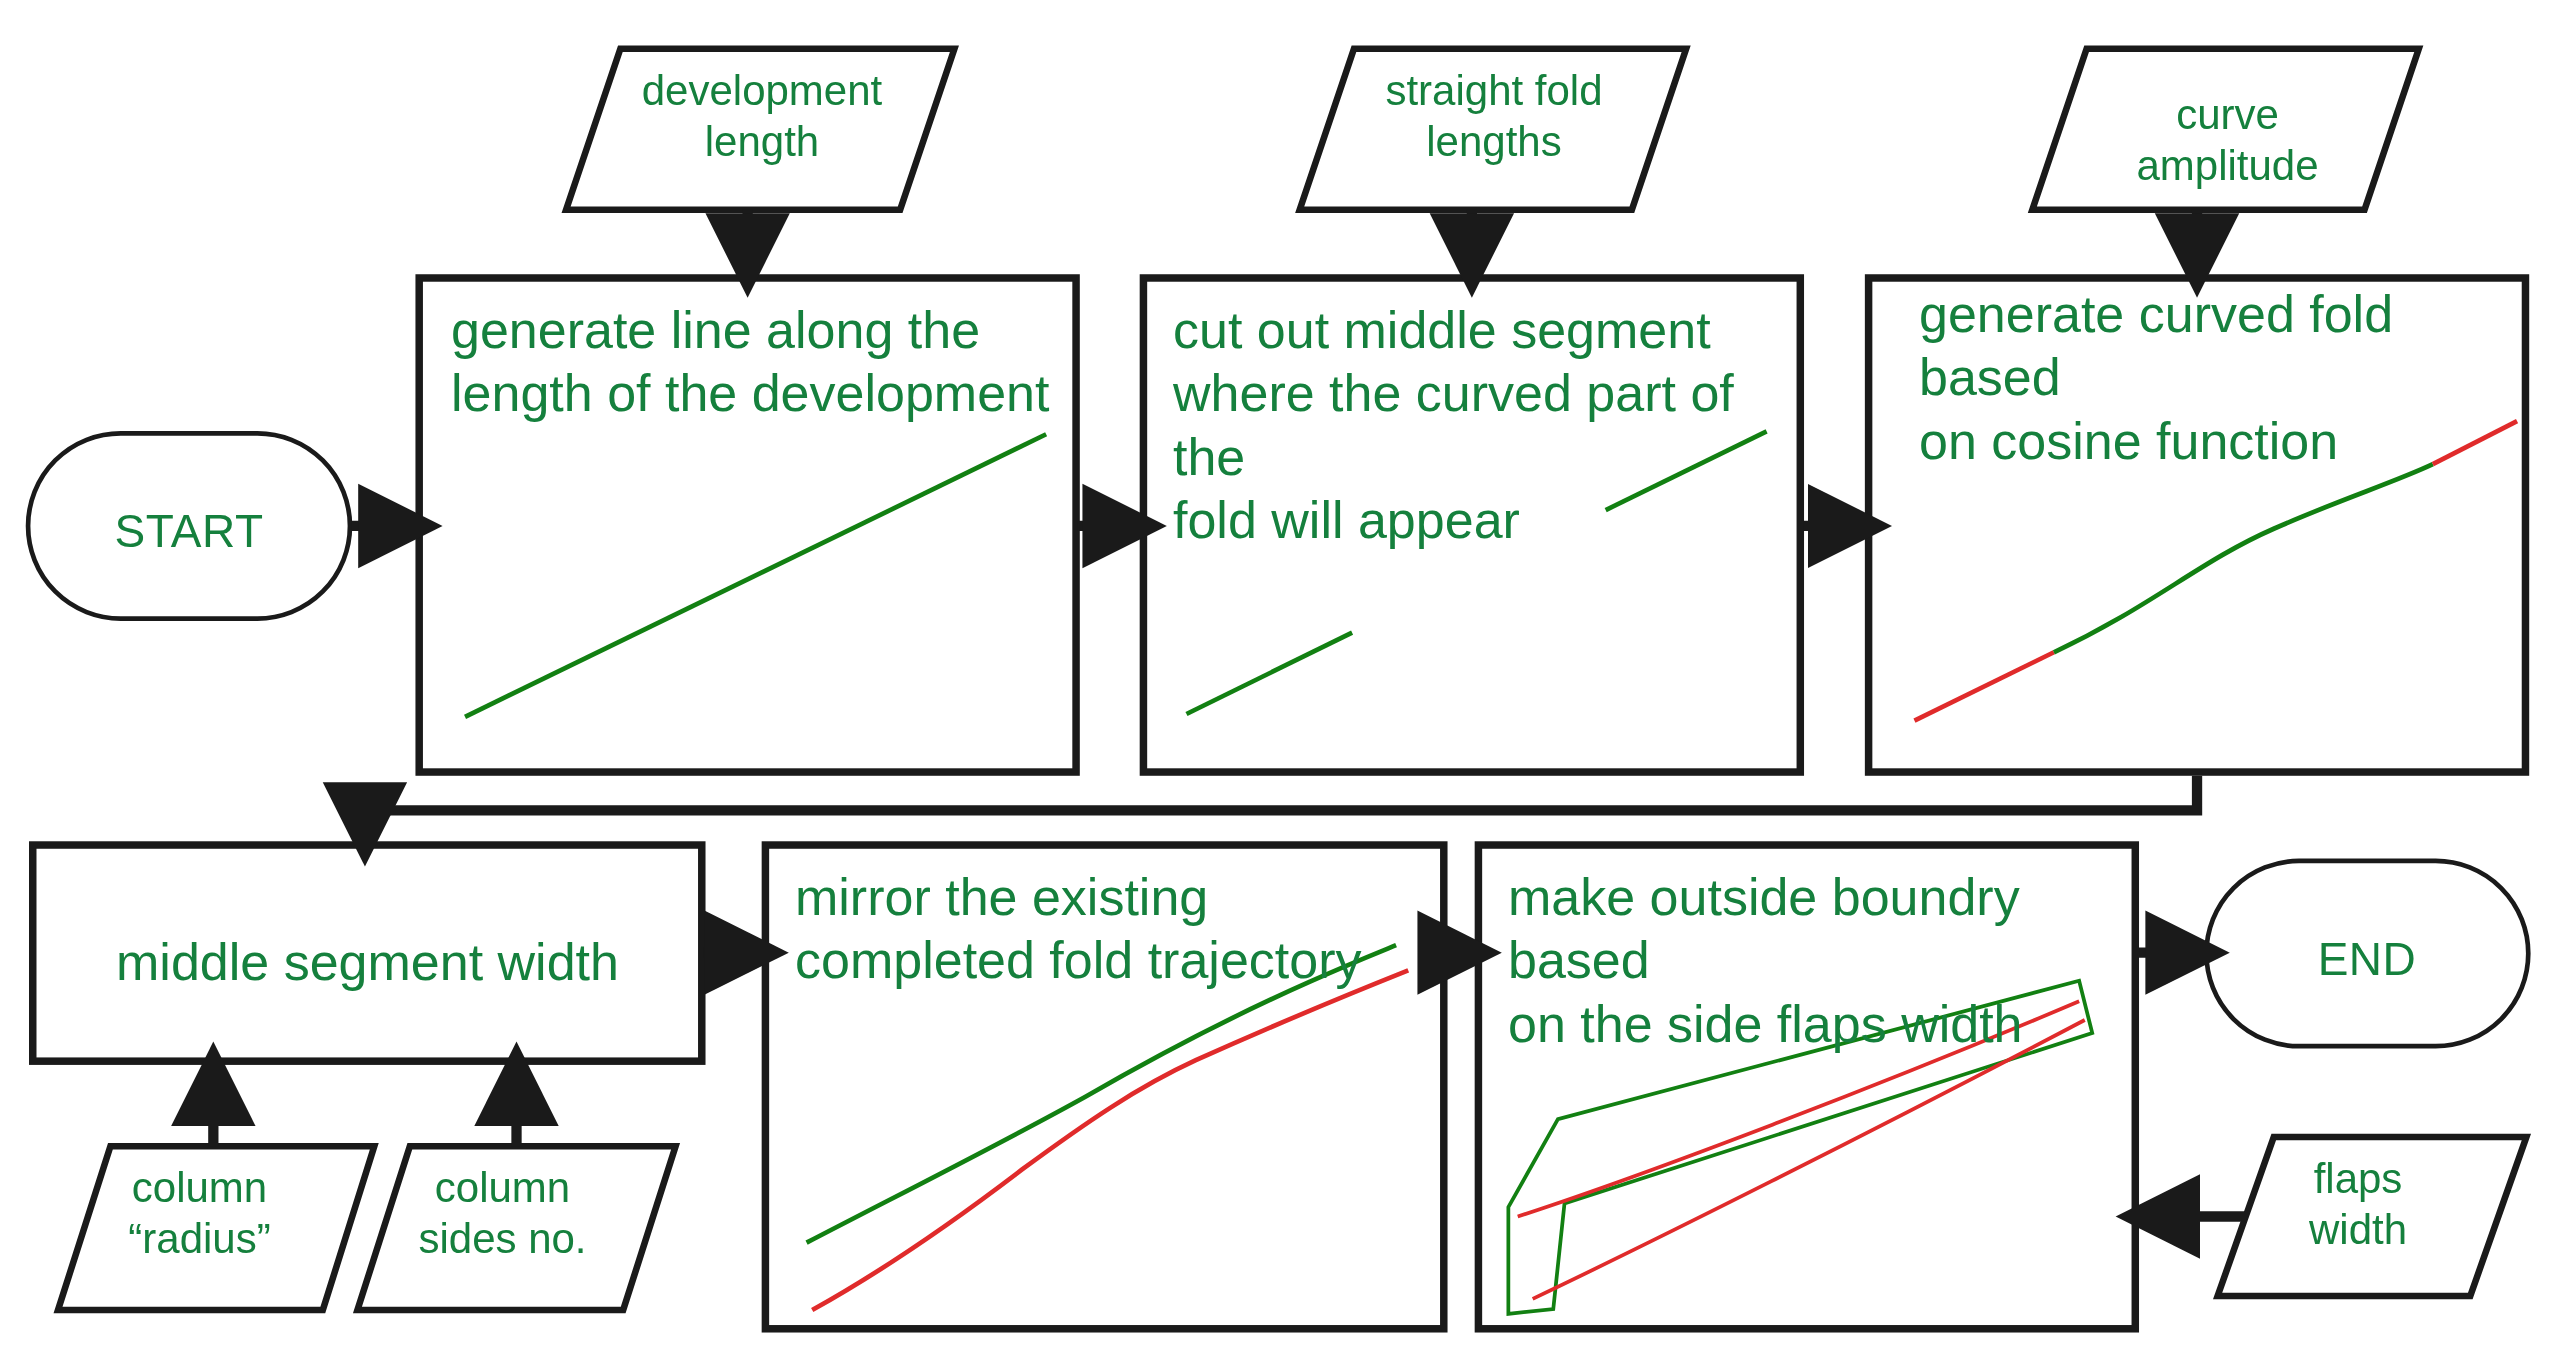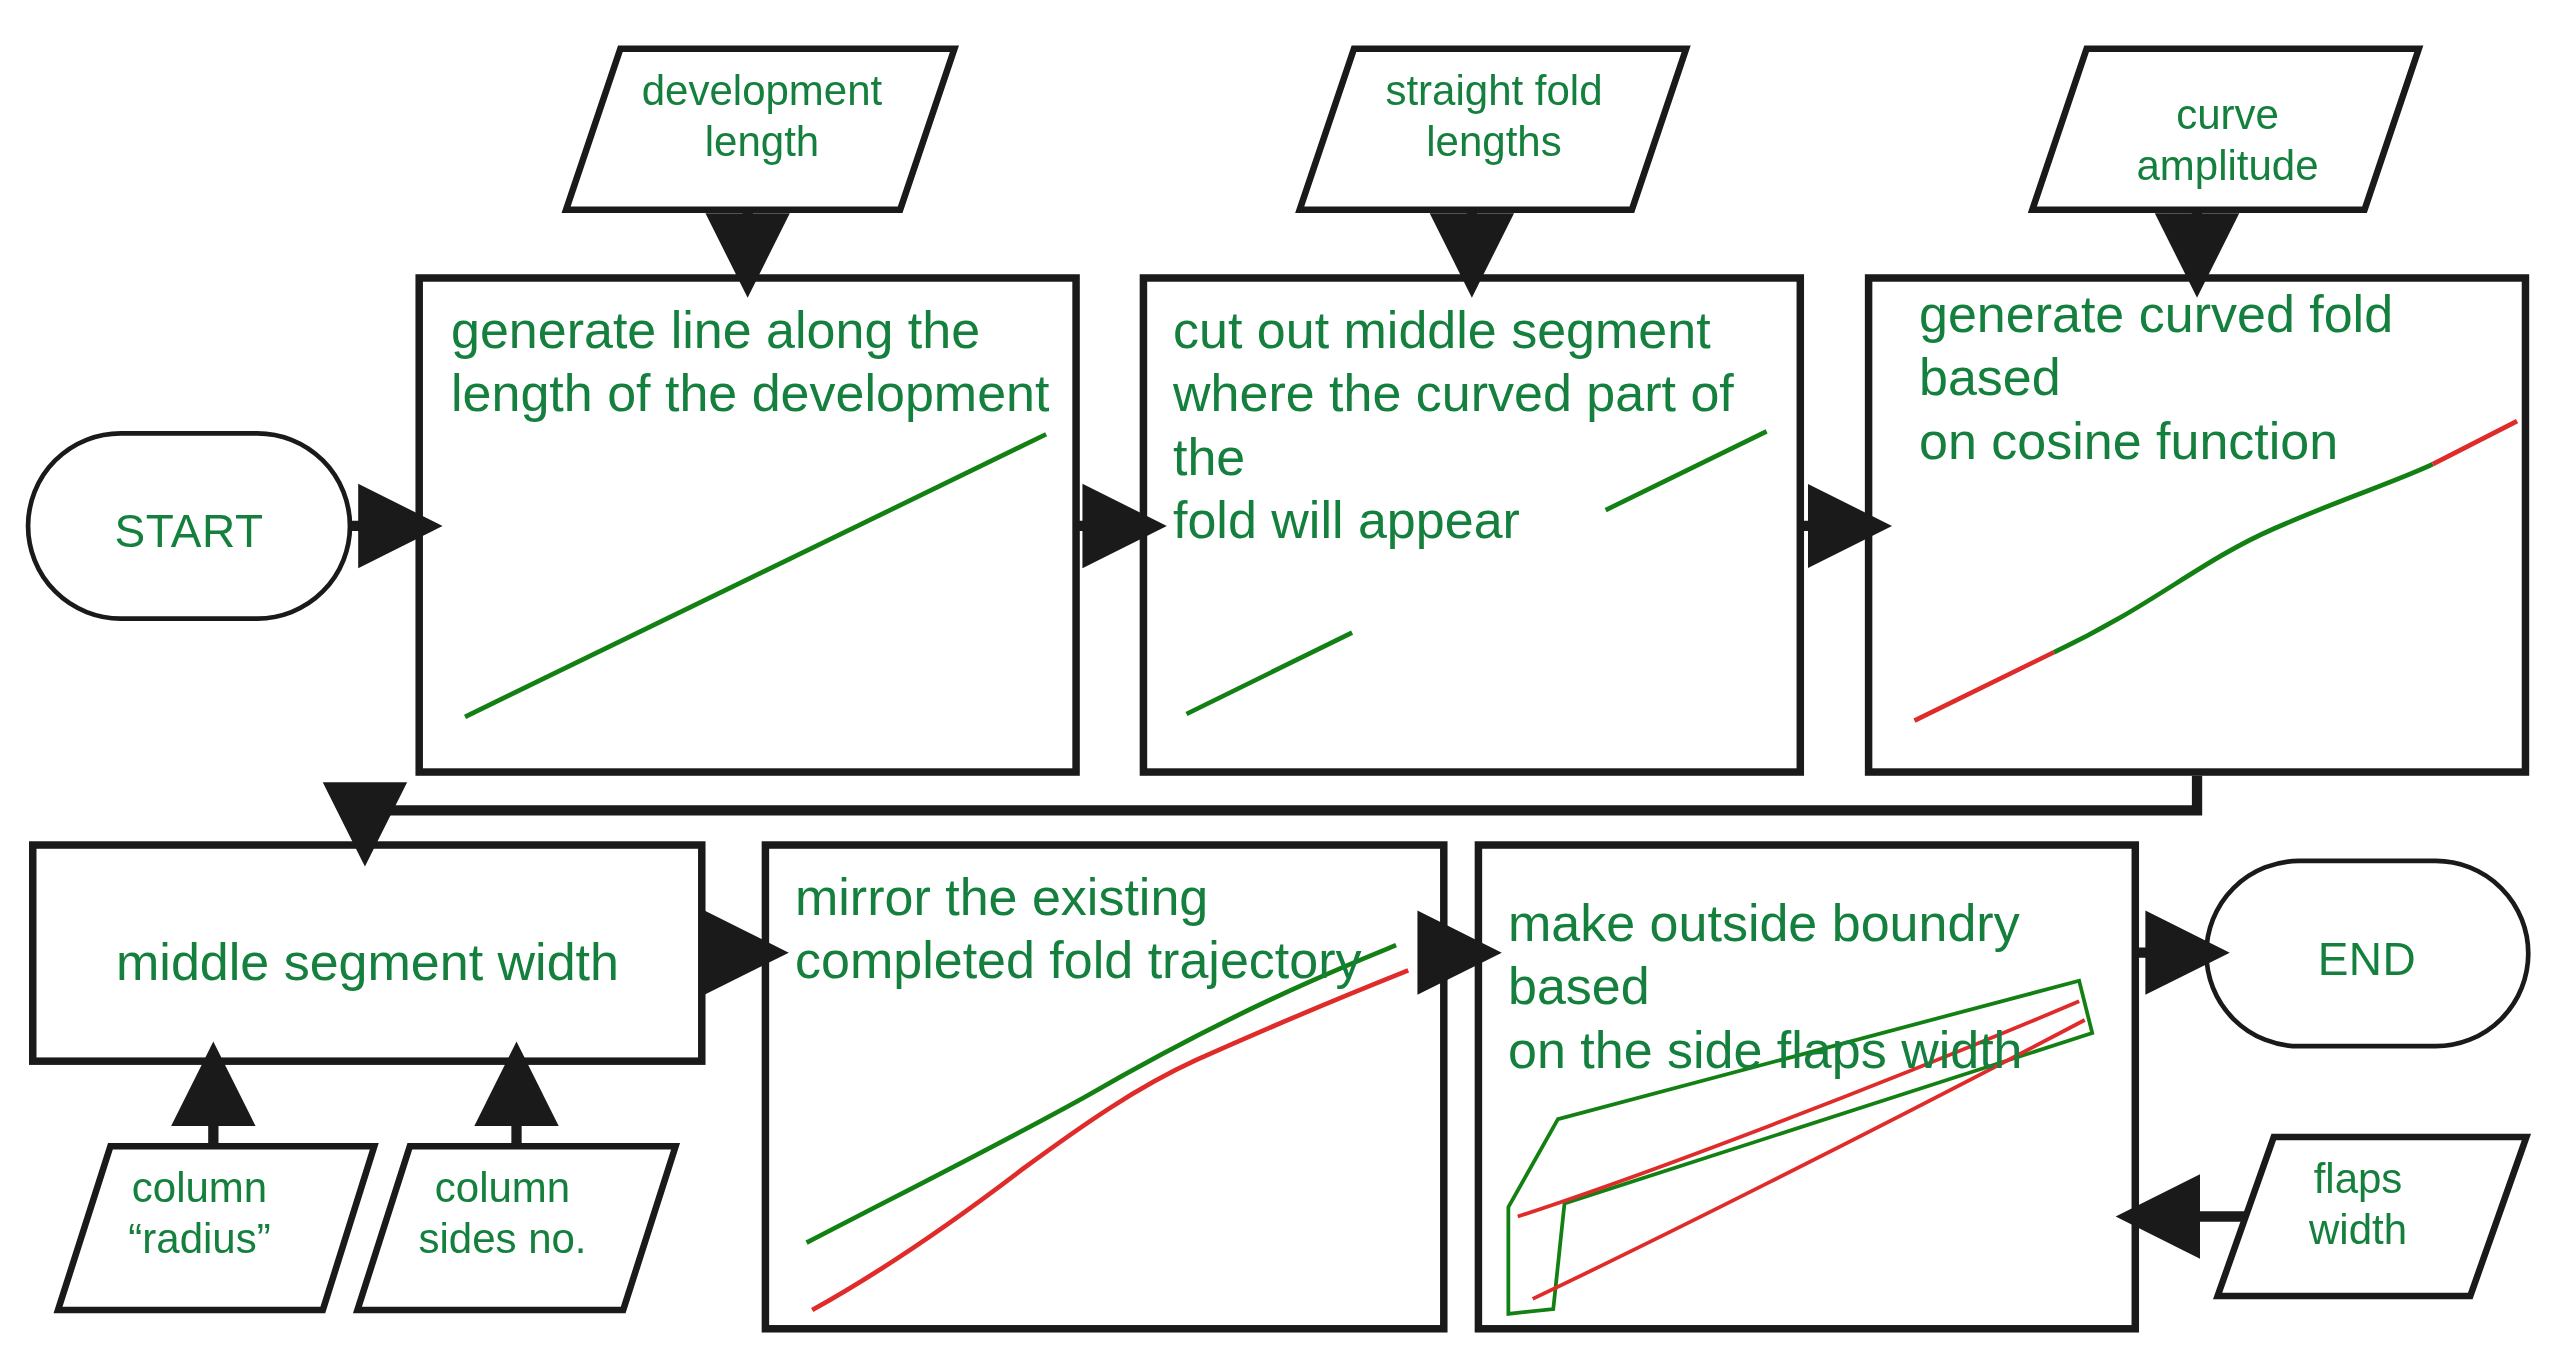--- a/index.html
+++ b/index.html
@@ -99,21 +99,21 @@
 length of the development</div>
   <div class="lbl proc" style="left:1173px;top:299px;width:627px;">cut out middle segment
 where the curved part of the
 fold will appear</div>
   <div class="lbl proc" style="left:1898px;top:283px;width:627px;margin-left:21px;">generate curved fold based
 on cosine function</div>
 
   <div class="lbl proc" style="left:33px;top:931px;width:669px;text-align:center;">middle segment width</div>
   <div class="lbl proc" style="left:795px;top:866px;width:646px;">mirror the existing
 completed fold trajectory</div>
-  <div class="lbl proc" style="left:1508px;top:866px;width:636px;margin-top:26px;">make outside boundry based
+  <div class="lbl proc" style="left:1508px;top:866px;width:636px;">make outside boundry based
 on the side flaps width</div>
 
   <div class="lbl term" style="left:2206px;top:931px;width:322px;">END</div>
 
   <div class="lbl io" style="left:64px;top:1162px;width:271px;">column
 “radius”</div>
   <div class="lbl io" style="left:367px;top:1162px;width:271px;">column
 sides no.</div>
   <div class="lbl io" style="left:2227px;top:1153px;width:262px;">flaps
 width</div>

